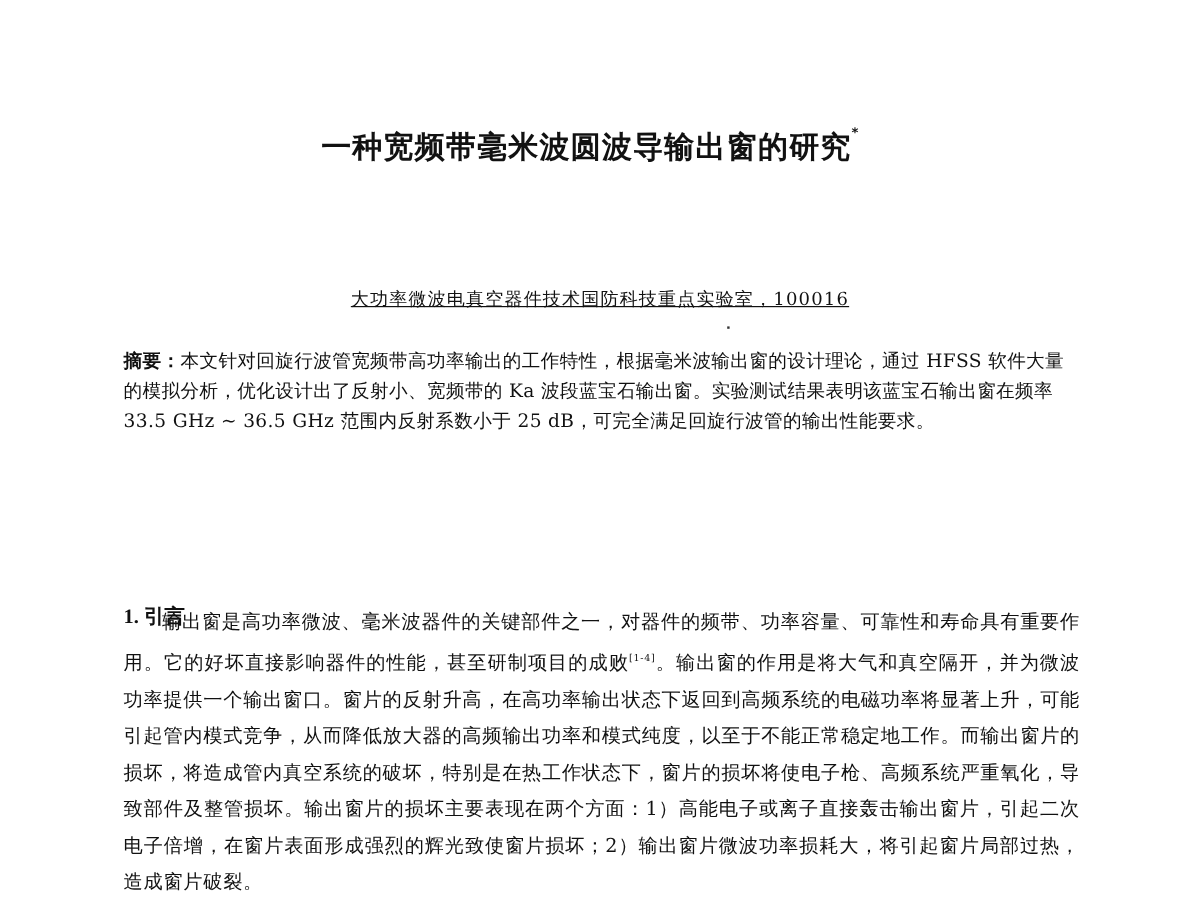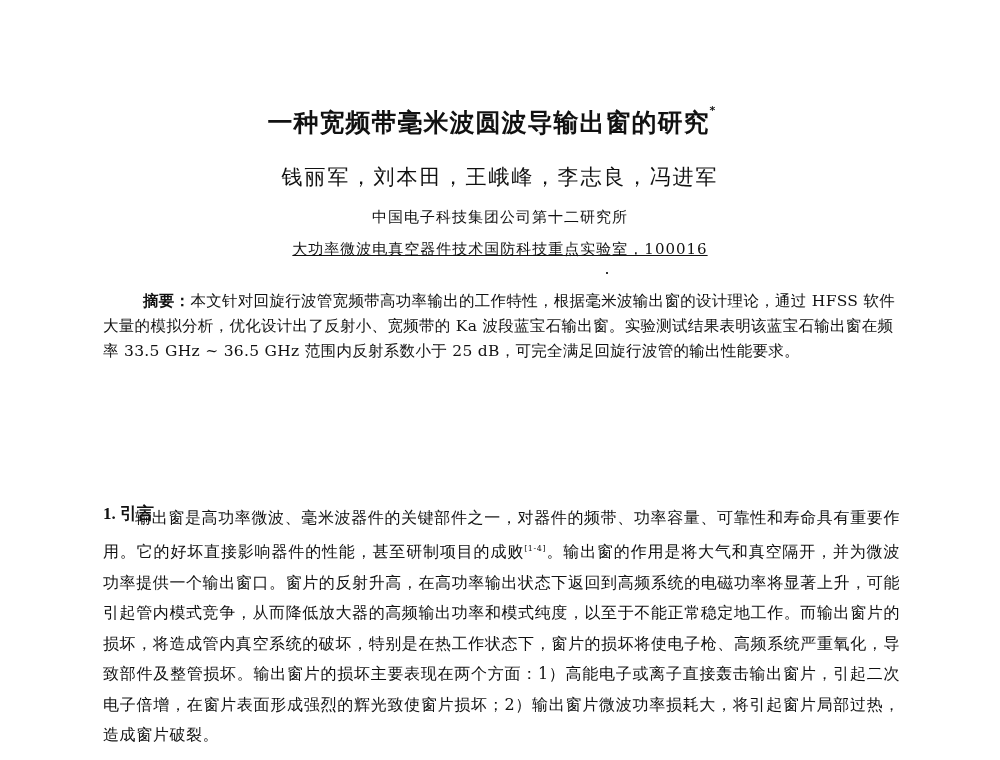--- a/index.html
+++ b/index.html
@@ -67,21 +67,20 @@
       font-size: 15.5px;
       line-height: 25px;
       letter-spacing: 0.3px;
     }
     .abstract { top: 289px; }
     .keywords { top: 399px; }
     .clc { top: 424px; }
     .label {
       font-weight: bold;
       font-family: "DejaVu Sans", "Liberation Sans", sans-serif;
-      margin-left: 40px;
     }
     .section {
       position: absolute;
       left: 103px;
       top: 470px;
       font-size: 17px;
       font-weight: bold;
       font-family: Liberation Serif, serif;
       margin-top: 32px;
     }
@@ -103,23 +102,21 @@
       font-size: 8px;
       vertical-align: super;
     }
   </style>
 </head>
 <body>
 
 <div class="page">
   <div class="title"><span>一种宽频带毫米波圆波导输出窗的研究</span><sup>*</sup></div>
 
-  <div class="authors">钱丽军，刘本田，王峨峰，李志良，冯进军</div>
 
-  <div class="affil affil1">中国电子科技集团公司第十二研究所</div>
   <div class="affil affil2">大功率微波电真空器件技术国防科技重点实验室，100016</div>
   <div class="dot"></div>
 
   <div class="block abstract"><span class="label">摘要：</span><span>本文针对回旋行波管宽频带高功率输出的工作特性，根据毫米波输出窗的设计理论，通过 HFSS 软件大量的模拟分析，优化设计出了反射小、宽频带的 Ka 波段蓝宝石输出窗。实验测试结果表明该蓝宝石输出窗在频率 33.5 GHz ~ 36.5 GHz 范围内反射系数小于 25 dB，可完全满足回旋行波管的输出性能要求。</span></div>
 
 
 
   <div class="section">1. 引言</div>
 
   <div class="body-text">

